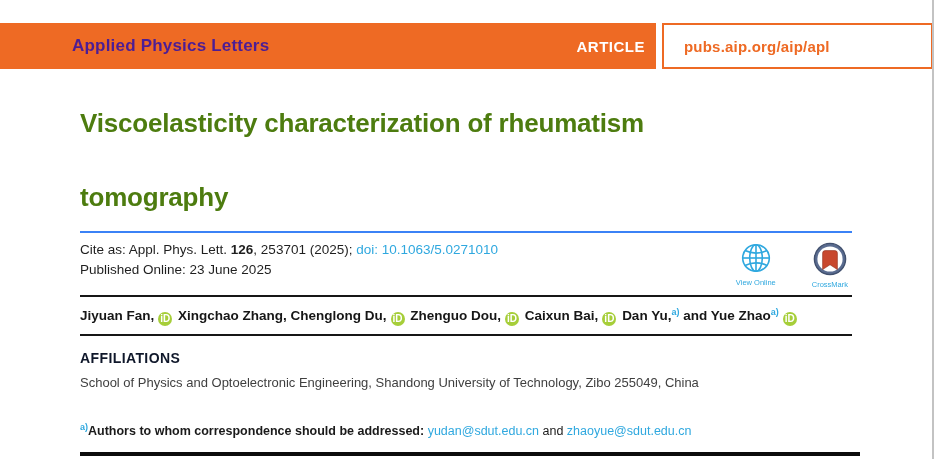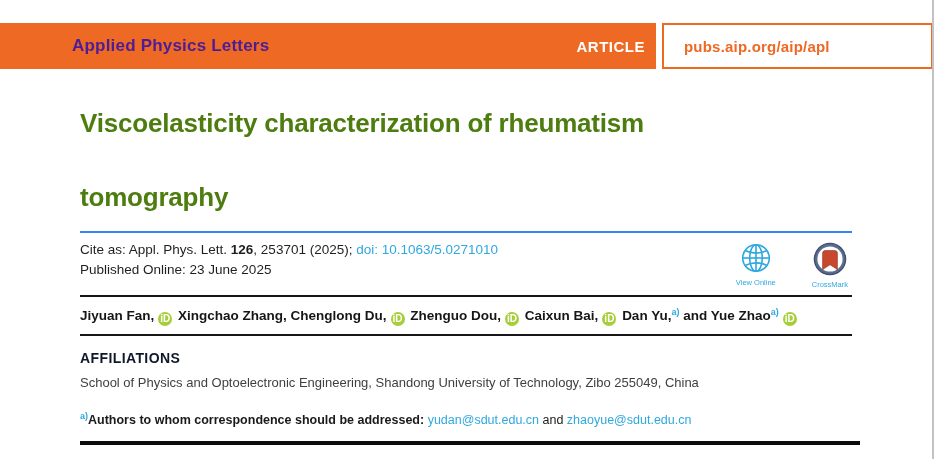--- a/index.html
+++ b/index.html
@@ -41,21 +41,21 @@
 
   .authors-row{border-bottom:2px solid #161616;padding:9px 0 8px 0;width:772px;
     font-size:13.5px;font-weight:600;color:#161616;line-height:20px;}
   .orcid{display:inline-flex;align-items:center;justify-content:center;width:14px;height:14px;
     border-radius:50%;background:var(--orcid-green);color:#fff;font-size:10px;font-weight:700;
     vertical-align:-2px;margin:0 2px 0 4px;letter-spacing:0;}
   sup.sup-blue{color:var(--link-blue);font-size:9px;font-weight:600;line-height:0;}
 
   .aff-heading{margin-top:14px;font-size:14px;font-weight:700;letter-spacing:.4px;color:#0f172a;}
   .aff-line{margin-top:9px;font-size:13px;font-weight:400;color:#3f3f3f;}
-  .note-line{margin-top:23px;font-size:12.5px;color:#1a1a1a;}
+  .note-line{margin-top:34px;font-size:12.5px;color:#1a1a1a;}
   .note-line .bold{font-weight:700;}
   .section-bar{margin-top:14px;width:780px;height:4px;background:#0c0c0c;}
 
   svg{display:block;}
 </style>
 </head>
 <body>
 
 <div class="page">
 

